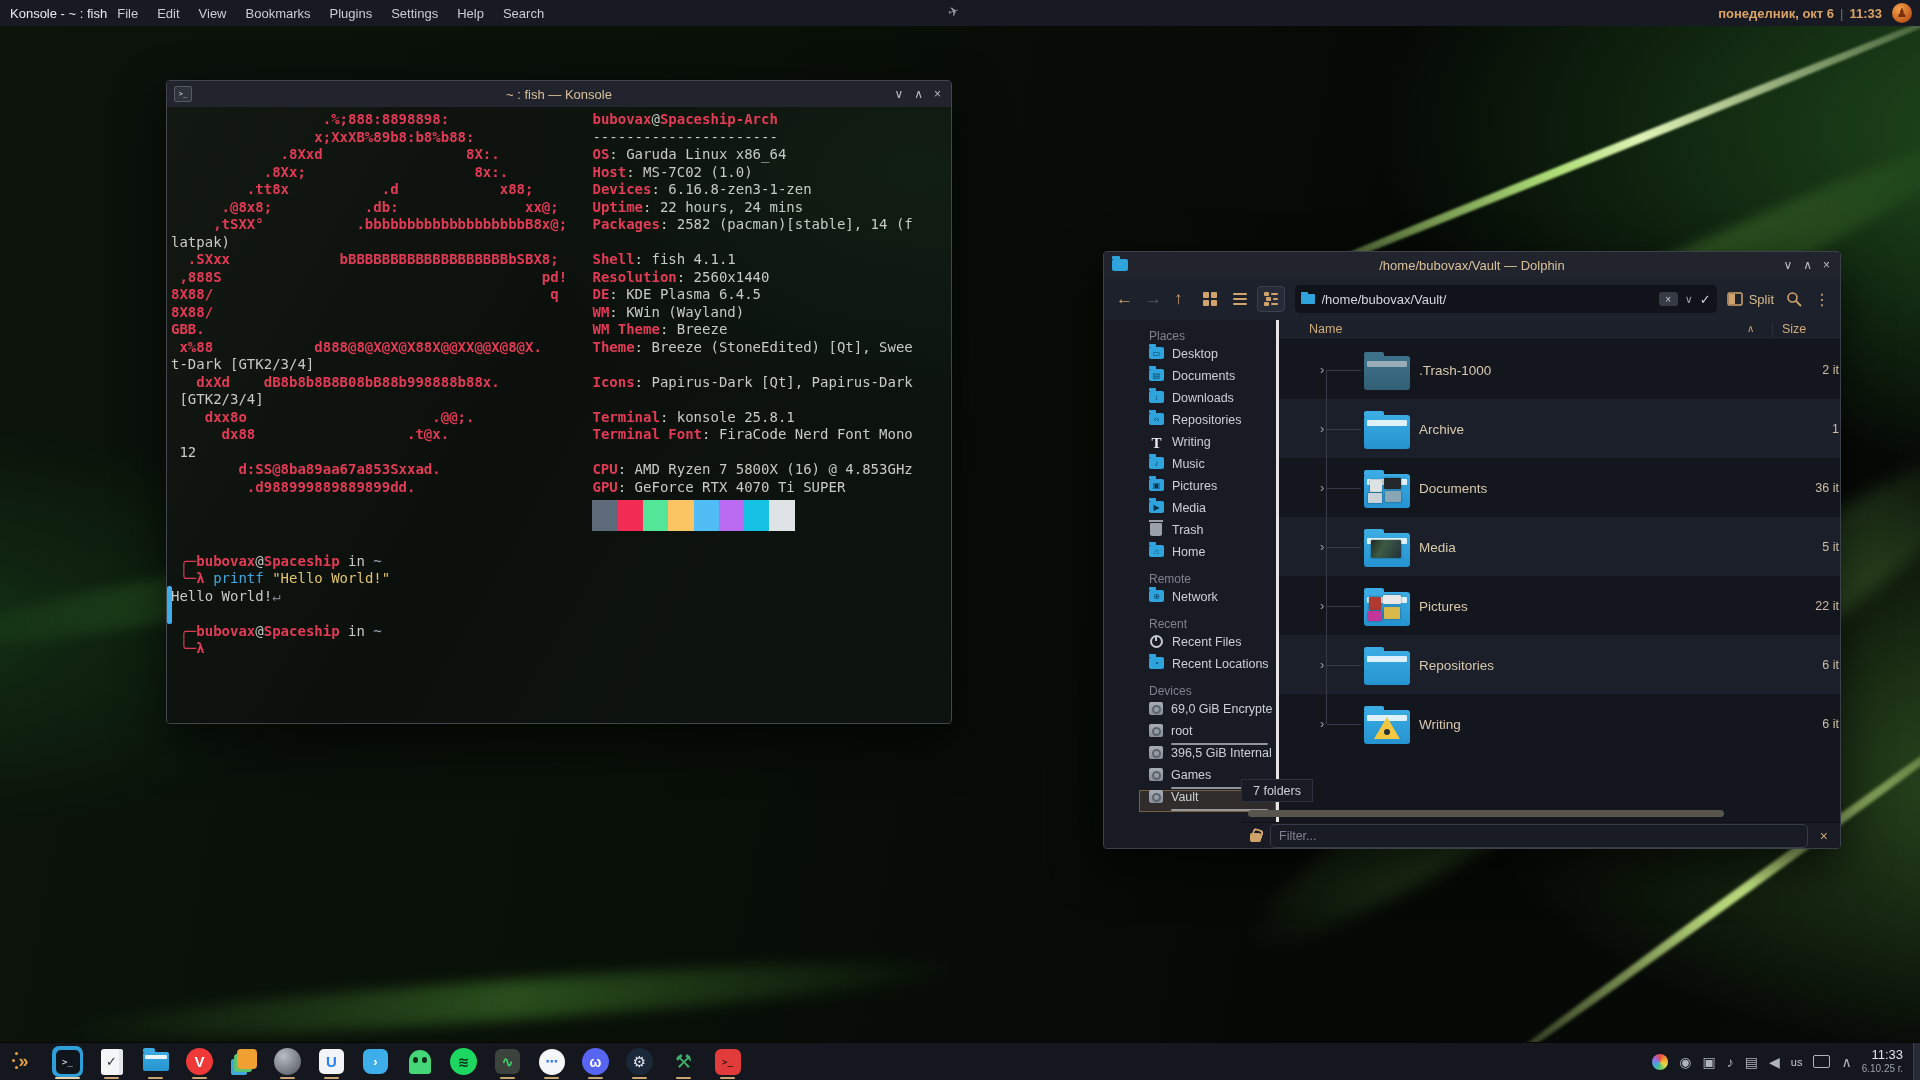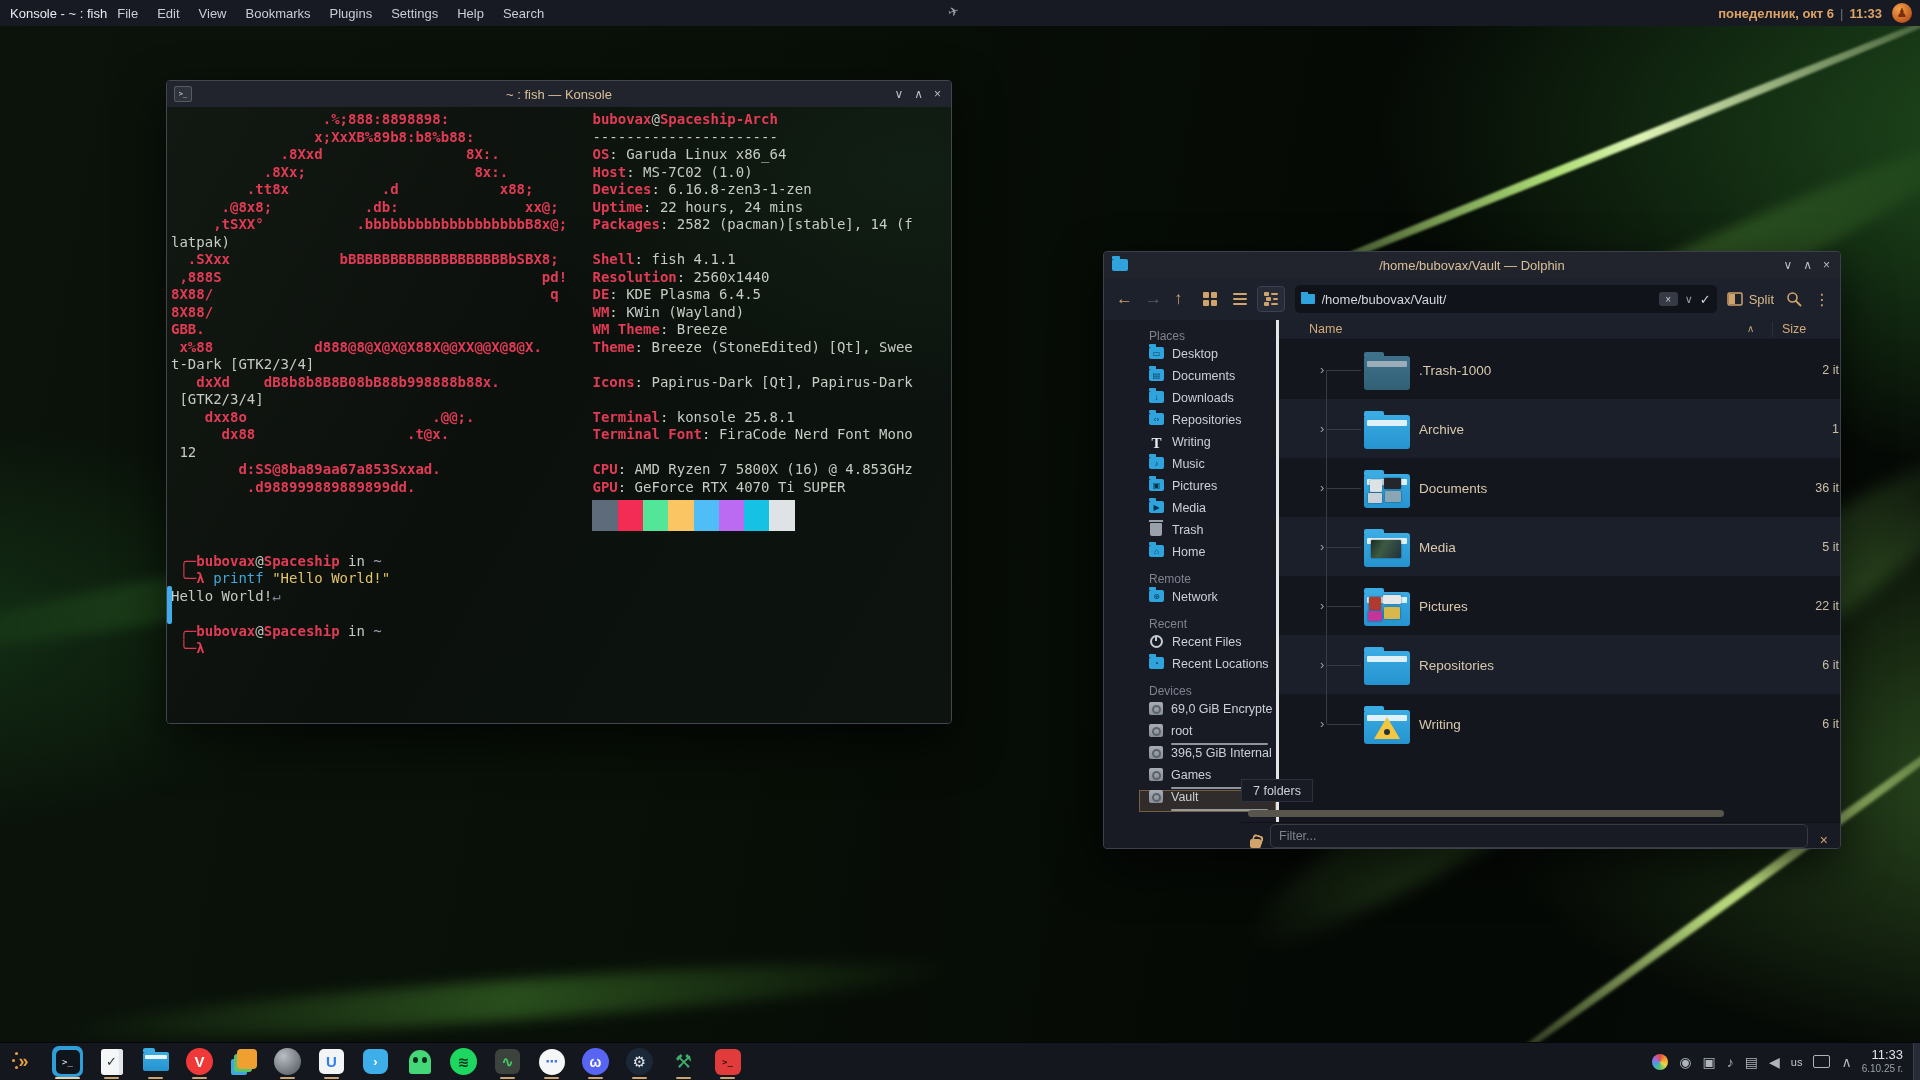--- a/index.html
+++ b/index.html
@@ -146,21 +146,21 @@
     border-left:13px solid transparent;border-right:13px solid transparent;border-bottom:22px solid #f3c73f;}
   .warn-eye{position:absolute;left:21px;top:26px;width:6px;height:6px;border-radius:50%;background:#27313a;}
   .fname{position:absolute;left:140px;top:50%;transform:translateY(-50%);color:#d8c9ae;font-size:13.5px;}
   .fsize{position:absolute;right:1px;top:50%;transform:translateY(-50%);color:#cdbfa6;font-size:12.5px;white-space:nowrap;}
 
   .status-tab{position:absolute;left:137px;top:527px;height:21px;padding:0 11px;z-index:3;
     background:#181b24;border:1px solid #2c313d;display:flex;align-items:center;
     color:#ccd0d6;font-size:12.5px;}
   .h-scroll{position:absolute;left:144px;top:558px;width:476px;height:7px;background:#57554c;border-radius:4px;z-index:3;}
   .filterbar{position:absolute;left:137px;right:0;top:570px;bottom:0;background:#181b24;
-    border-top:1px solid #0f1117;display:flex;align-items:flex-end;gap:9px;padding:0 9px;z-index:3;}
+    border-top:1px solid #0f1117;display:flex;align-items:center;gap:9px;padding:0 9px;z-index:3;}
   .lock{width:11px;height:9px;background:#cfa36b;border-radius:2px;position:relative;flex:none;margin-top:4px;}
   .lock::before{content:"";position:absolute;top:-6px;left:1px;width:7px;height:7px;
     border:2px solid #cfa36b;border-bottom:none;border-radius:4px 4px 0 0;transform:rotate(18deg);transform-origin:bottom left;}
   .filter-input{flex:1;height:22px;background:transparent;border:1px solid #363b48;border-radius:5px;
     color:#ccd0d6;padding:0 8px;font-size:12.5px;outline:none;font-family:inherit;}
   .filter-input::placeholder{color:#7e838e;}
   .filter-close{color:#cfa36b;font-size:14px;padding:0 3px;}
 
   svg.tico{display:block;}
 

